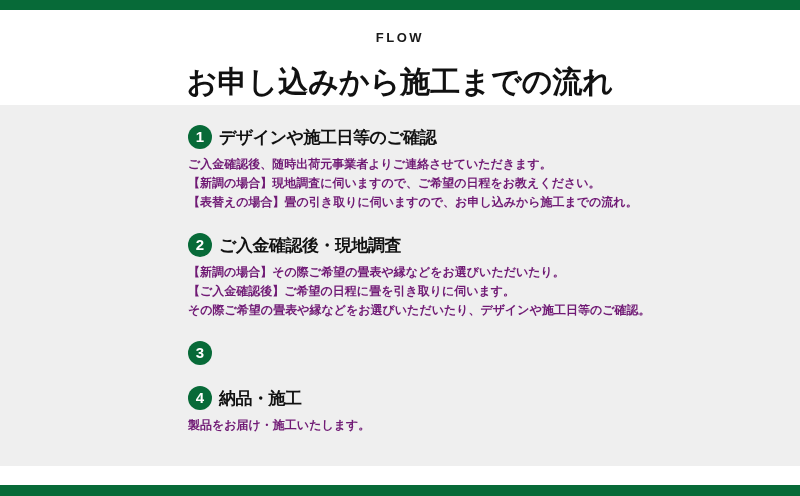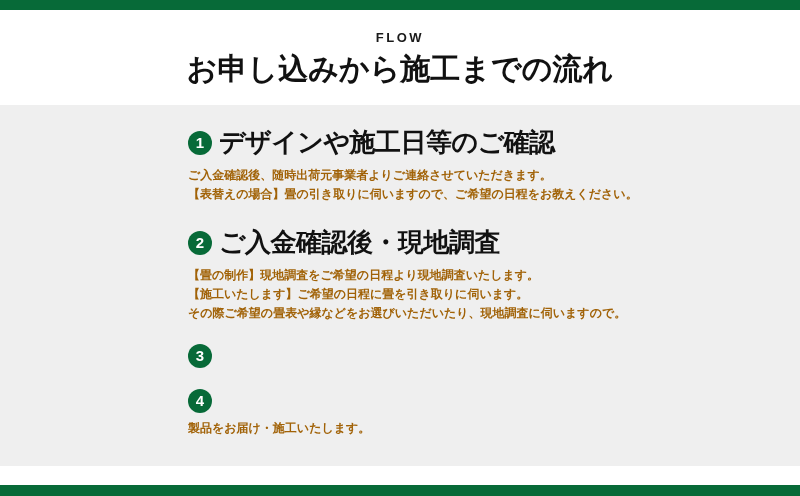--- a/index.html
+++ b/index.html
@@ -32,21 +32,21 @@
     text-align: center;
   }
   .eyebrow {
     padding-top: 20px;
     font-size: 13px;
     font-weight: bold;
     letter-spacing: 2.5px;
     color: #1a1a1a;
   }
   .page-title {
-    margin-top: 4px;
+    margin-top: 17px;
     font-size: 30px;
     font-weight: 900;
     letter-spacing: 0px;
     color: #111111;
   }
   .main {
     box-sizing: border-box;
     height: 361px;
     background: #efefef;
     padding-top: 20px;
@@ -67,32 +67,32 @@
     height: 24px;
     border-radius: 50%;
     background: #076a38;
     color: #ffffff;
     font-size: 15px;
     font-weight: bold;
     line-height: 24px;
     text-align: center;
   }
   .step-title {
-    font-size: 26px;
+    font-size: 17px;
     font-weight: 900;
     color: #111111;
     letter-spacing: -0.5px;
     white-space: nowrap;
   }
   .step-body {
     margin-top: 6px;
     font-size: 12px;
     font-weight: 700;
     line-height: 19px;
-    color: #a16207;
+    color: #701a75;
   }
   .step-body .line { white-space: nowrap; }
   .footer-white {
     height: 19px;
     background: #ffffff;
   }
 </style>
 </head>
 <body>
 
@@ -108,45 +108,47 @@
   <div class="main">
     <div class="content">
 
       <div class="step">
         <div class="step-header">
           <div class="step-number">1</div>
           <div class="step-title">デザインや施工日等のご確認</div>
         </div>
         <div class="step-body">
           <div class="line">ご入金確認後、随時出荷元事業者よりご連絡させていただきます。</div>
-          <div class="line">【表替えの場合】畳の引き取りに伺いますので、ご希望の日程をお教えください。</div>
+          <div class="line">【新調の場合】現地調査に伺いますので、ご希望の日程をお教えください。</div>
+          <div class="line">【表替えの場合】畳の引き取りに伺いますので、お申し込みから施工までの流れ。</div>
         </div>
       </div>
 
       <div class="step">
         <div class="step-header">
           <div class="step-number">2</div>
           <div class="step-title">ご入金確認後・現地調査</div>
         </div>
         <div class="step-body">
-          <div class="line">【畳の制作】現地調査をご希望の日程より現地調査いたします。</div>
-          <div class="line">【施工いたします】ご希望の日程に畳を引き取りに伺います。</div>
-          <div class="line">その際ご希望の畳表や縁などをお選びいただいたり、現地調査に伺いますので。</div>
+          <div class="line">【新調の場合】その際ご希望の畳表や縁などをお選びいただいたり。</div>
+          <div class="line">【ご入金確認後】ご希望の日程に畳を引き取りに伺います。</div>
+          <div class="line">その際ご希望の畳表や縁などをお選びいただいたり、デザインや施工日等のご確認。</div>
         </div>
       </div>
 
       <div class="step">
         <div class="step-header">
           <div class="step-number">3</div>
         </div>
       </div>
 
       <div class="step">
         <div class="step-header">
           <div class="step-number">4</div>
+          <div class="step-title">納品・施工</div>
         </div>
         <div class="step-body">
           <div class="line">製品をお届け・施工いたします。</div>
         </div>
       </div>
 
     </div>
   </div>
 
   <div class="footer-white"></div>

